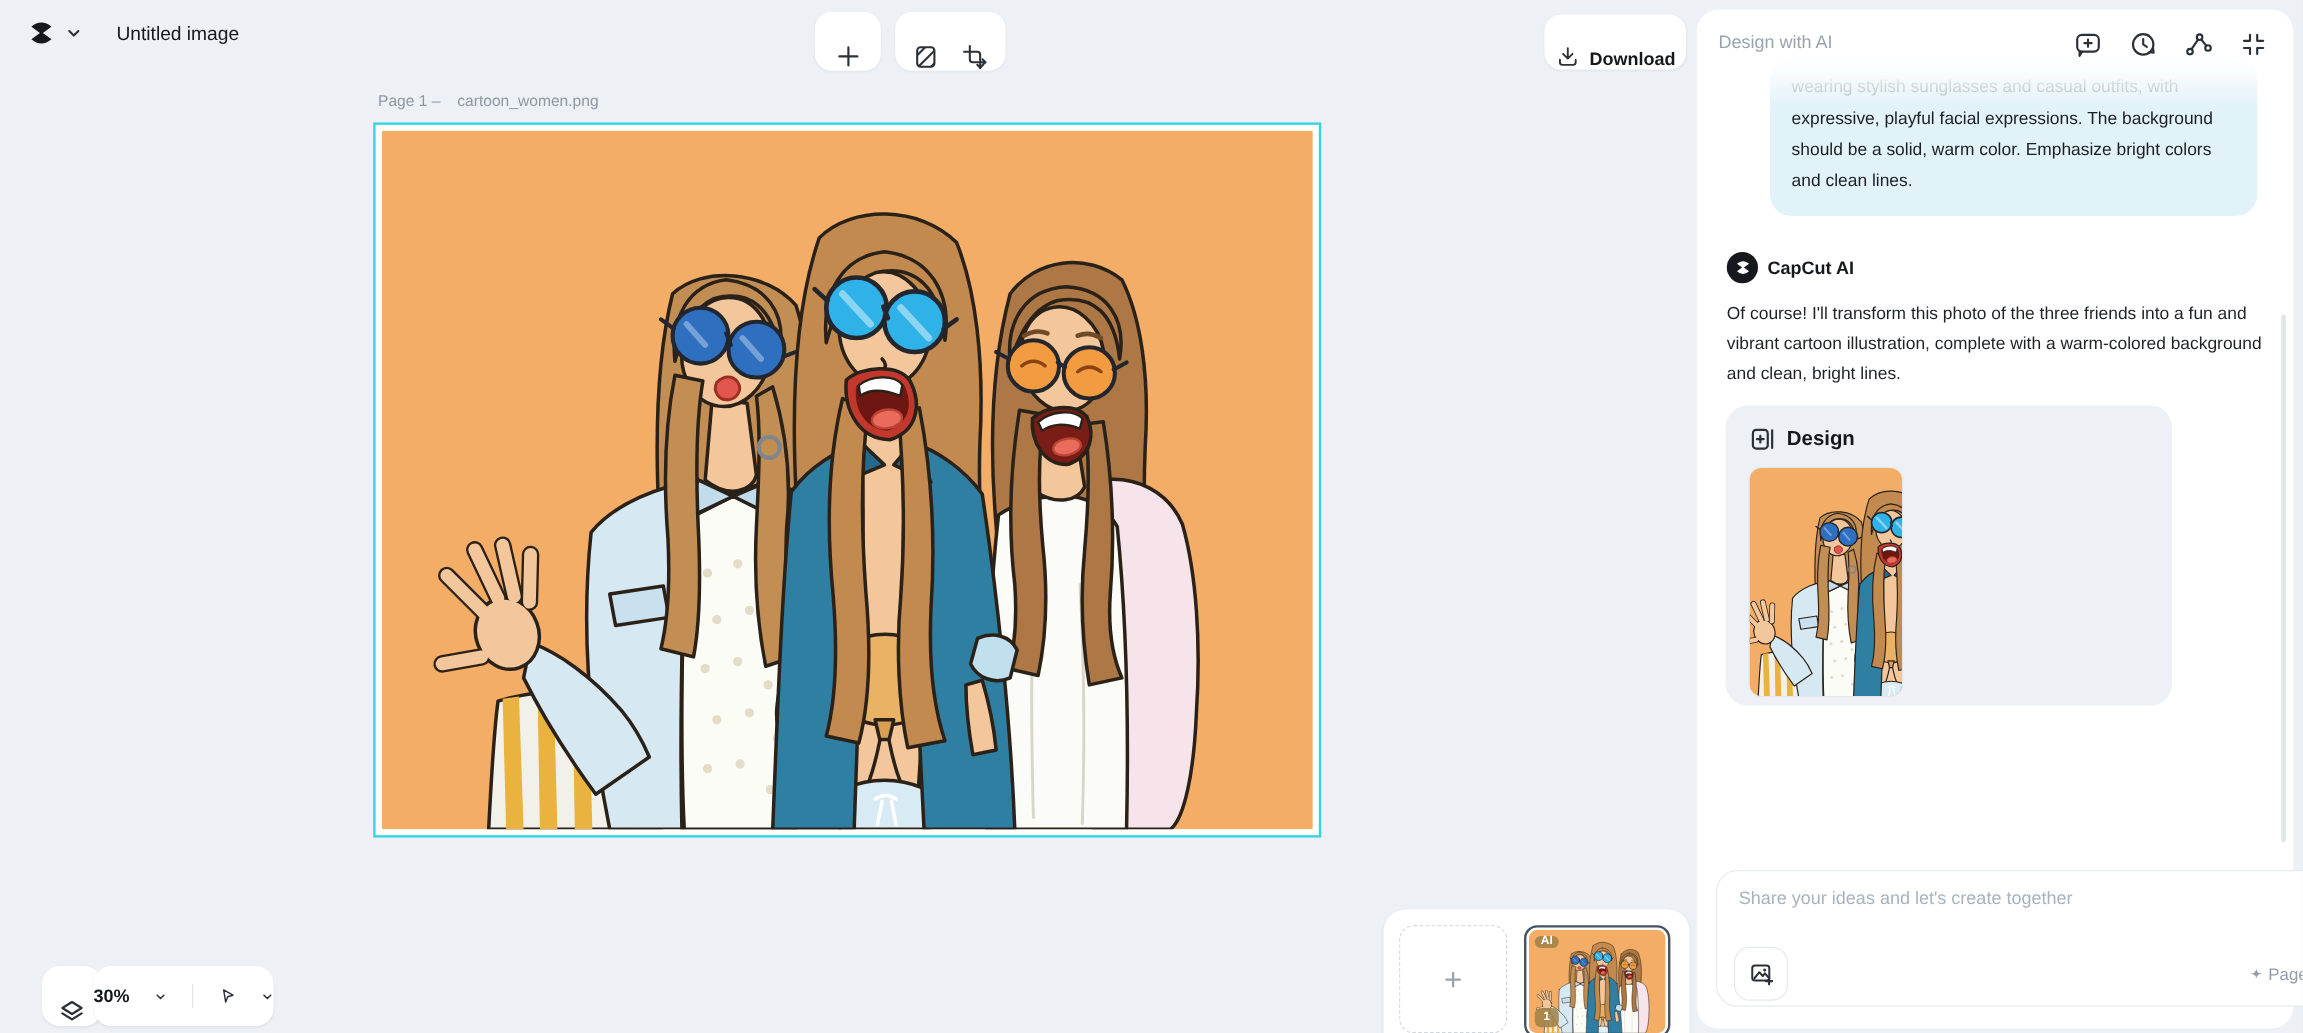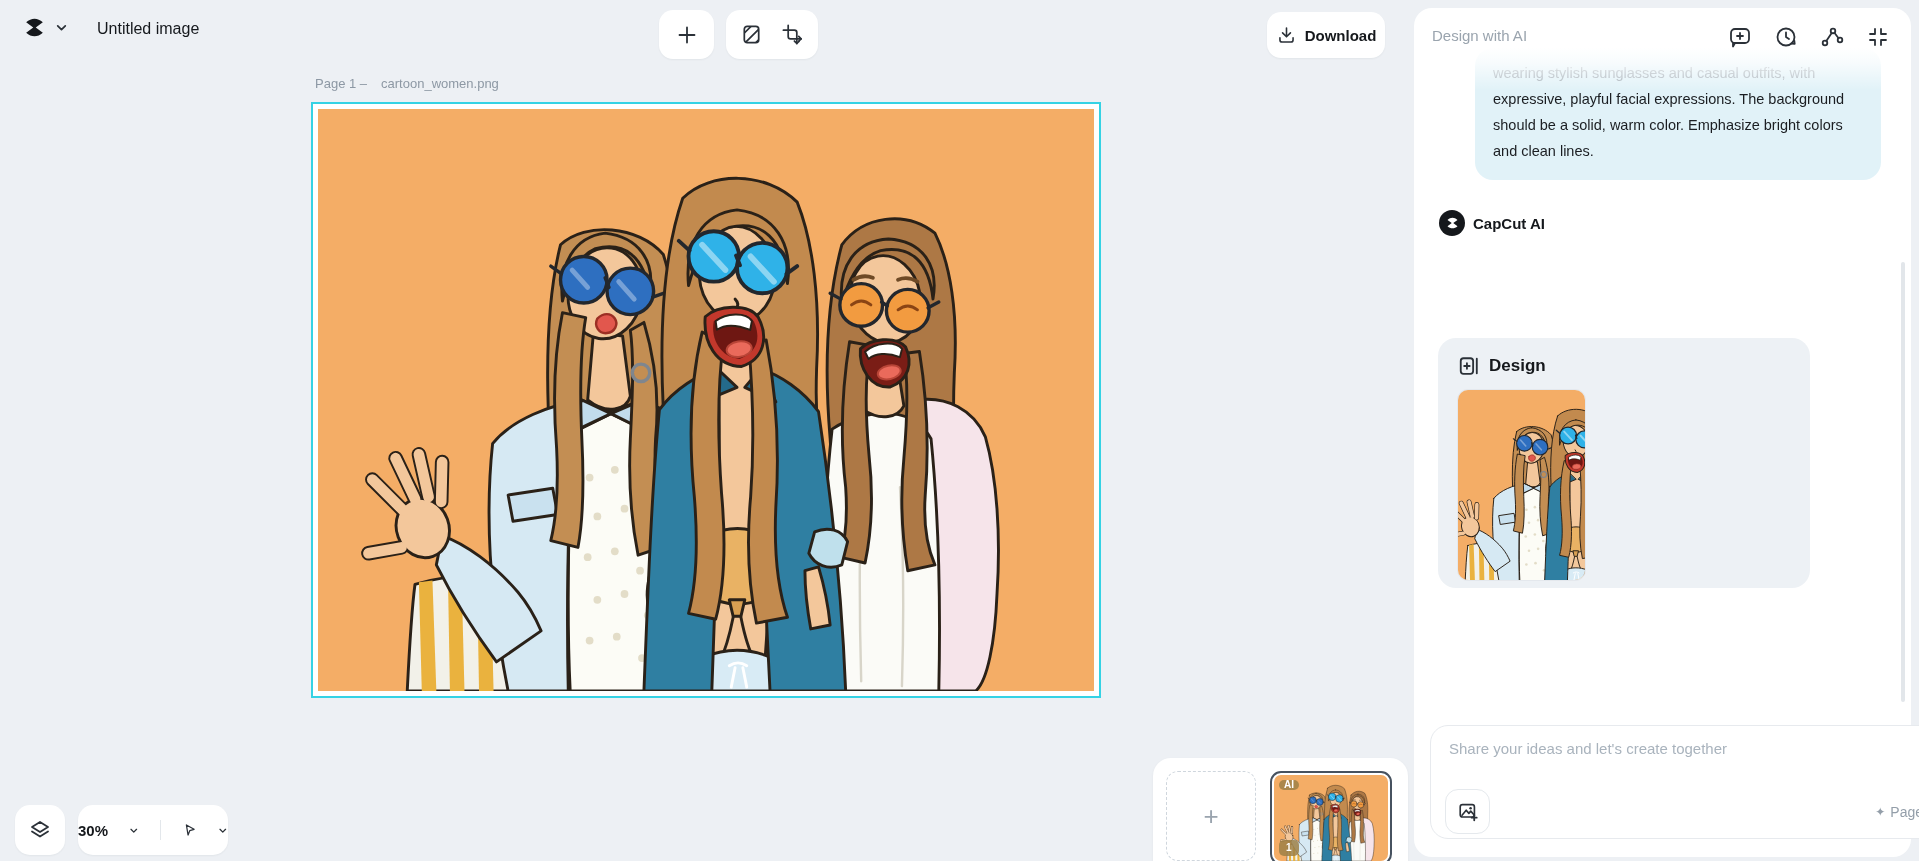--- a/index.html
+++ b/index.html
@@ -4,21 +4,21 @@
 <style>
   * { margin:0; padding:0; box-sizing:border-box; }
   html,body { background:#e4e8ec; }
   body { font-family:"Liberation Sans", sans-serif; }
   .app { position:relative; width:1919px; height:861px; background:#edf0f4; overflow:hidden; color:#15181c; }
 
   
   .logo-wrap { position:absolute; left:22px; top:16px; display:flex; align-items:center; gap:8px; cursor:pointer; }
   .doc-title { position:absolute; left:97px; top:20px; font-size:16px; font-weight:500; color:#15181c; }
 
-  .btn { background:#fff; border-radius:14px; box-shadow:0 1px 2px rgba(20,30,40,.05); display:flex; align-items:center; justify-content:center; cursor:pointer; }
+  .btn { background:#fff; border-radius:14px; box-shadow:0 1px 2px rgba(20,30,40,.05); display:flex; align-items:flex-end; justify-content:center; cursor:pointer;margin-left:20px; }
   .tb-add { position:absolute; left:659px; top:10px; width:55px; height:49px; }
   .tb-group { position:absolute; left:726px; top:10px; width:92px; height:49px; gap:18px; }
   .dl-btn { position:absolute; left:1267px; top:12px; width:118px; height:46px; gap:8px; font-size:15px; font-weight:700; }
 
   
   .page-label { position:absolute; left:315px; top:76px; font-size:13px; color:#8d98a4; display:flex; gap:14px; }
   .canvas { position:absolute; left:311px; top:102px; width:790px; height:596px; background:#fff; border:2px solid #35d2e4; padding:5px; }
   .canvas svg { display:block; width:100%; height:100%; }
 
   
@@ -324,20 +324,21 @@
     <div class="chat-fade"></div>
 
     <div class="ai-row">
       <div class="ai-avatar">
         <svg width="15" height="14" viewBox="0 0 24 22">
             <use href="#cclogo" fill="#ffffff"></use>
           </svg>
       </div>
       <div class="ai-name">CapCut AI</div>
     </div>
+    <div class="ai-msg">Of course! I'll transform this photo of the three friends into a fun and vibrant cartoon illustration, complete with a warm-colored background and clean, bright lines.</div>
 
     <div class="design-card">
       <div class="design-head">
         <svg width="22" height="22" viewBox="0 0 24 24" class="ico" style="stroke-width:2">
           <rect x="3" y="3.5" width="13.5" height="17" rx="3"></rect>
             <path d="M9.75 9 V15 M6.75 12 H12.75"></path>
             <path d="M20.5 4 V20"></path>
         </svg>
         <span>Design</span>
       </div>

